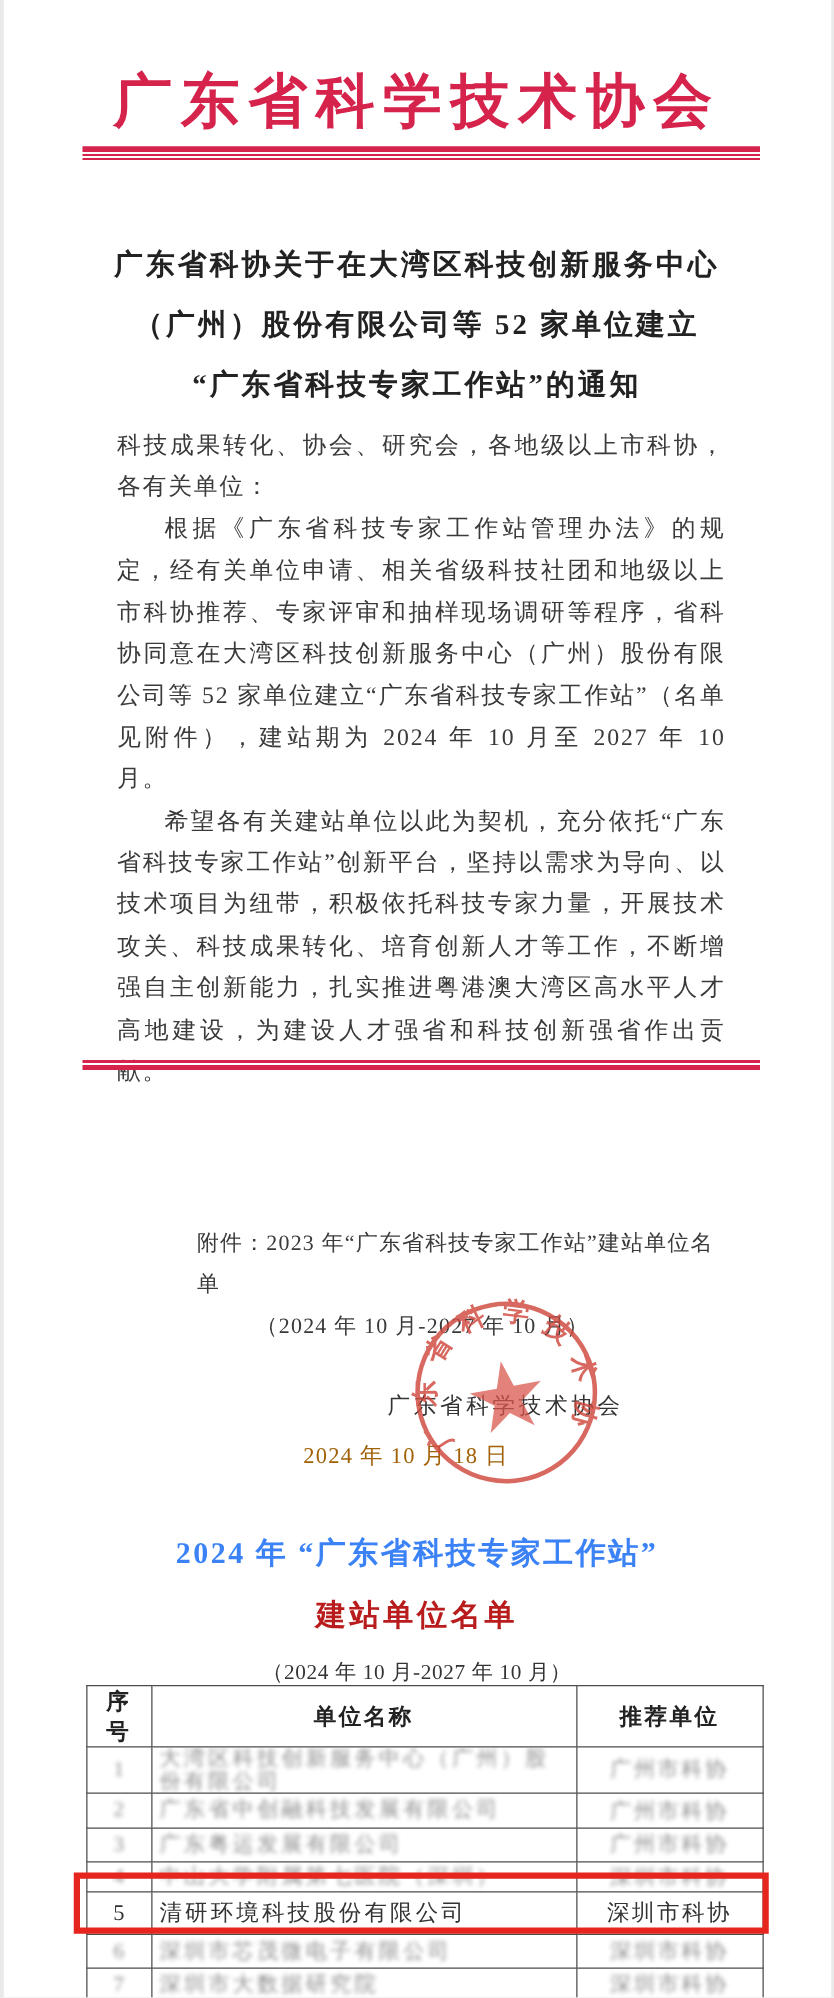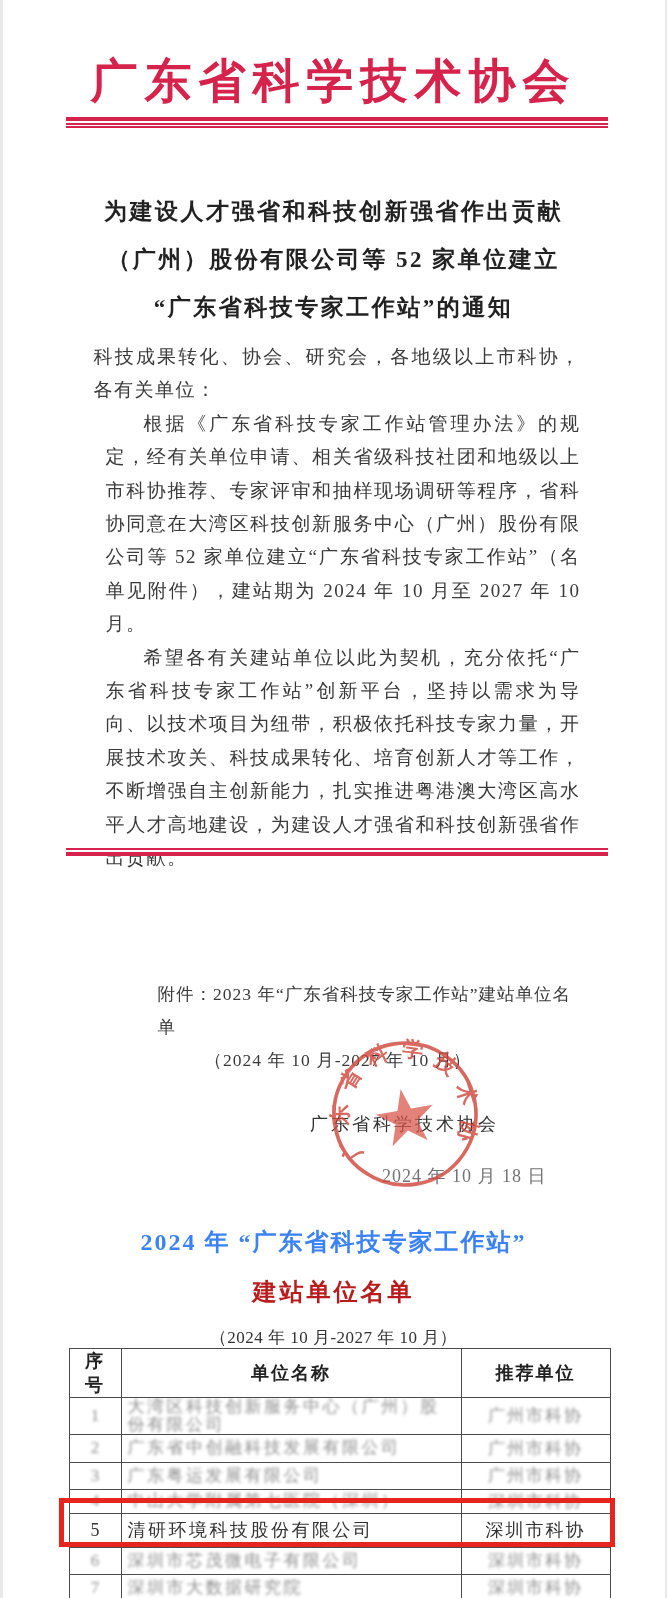--- a/index.html
+++ b/index.html
@@ -28,21 +28,21 @@
     text-align:center; font-size:23px; font-weight:bold;
     letter-spacing:2.5px; line-height:48px; color:#222;
   }
   
   .body-text{
     position:absolute; top:340px; left:91px; width:487px;
     font-size:19px; line-height:33.4px; letter-spacing:1.5px;
     text-align:justify; color:#3a3a3a;
   }
   .body-text p{margin:0;}
-  .body-text p.indent{text-indent:2em;margin-left:12px;}
+  .body-text p.indent{text-indent:2em;}
   
   .closing-rule{
     position:absolute; top:848px; left:63px; width:542px; height:8px;
     background:linear-gradient(to bottom,
       #d6234c 0 28%, #ffffff 28% 46%, #d6234c 46% 100%);
   }
   
   .attachment-note{
     position:absolute; top:978px; left:155px; width:430px;
     font-size:17.5px; line-height:33px; letter-spacing:1px; color:#3a3a3a;
@@ -52,21 +52,21 @@
   .seal{
     position:absolute; left:326px; top:1038px; width:152px; height:152px;
     transform:rotate(-10deg); opacity:.82; z-index:3;
   }
   .signer{
     position:absolute; top:1112px; left:250px; width:304px;
     text-align:center; font-size:18px; letter-spacing:3px; color:#333; z-index:2;
   }
   .sign-date{
     position:absolute; top:1152px; left:240px; width:304px;
-    text-align:right; font-size:18px; letter-spacing:1px; color:#737373; z-index:2;margin-top:12px;
+    text-align:left; font-size:18px; letter-spacing:1px; color:#a16207; z-index:2;
   }
   
   .annex-title1{
     position:absolute; top:1226px; left:0; width:100%; text-align:center;
     font-size:24px; font-weight:bold; letter-spacing:2px; color:#3b82f6;
   }
   .annex-title2{
     position:absolute; top:1276px; left:0; width:100%; text-align:center;
     font-size:24px; font-weight:bold; letter-spacing:3px; color:#b91c1c;
   }
@@ -105,21 +105,21 @@
 </style>
 </head>
 <body>
 
 <div class="page">
 
   <div class="letterhead">广东省科学技术协会</div>
   <div class="letterhead-rule"></div>
 
   <div class="doc-title">
-    <div>为建设人才强省和科技创新强省作出贡献</div>
+    <div>广东省科协关于在大湾区科技创新服务中心</div>
     <div>（广州）股份有限公司等 52 家单位建立</div>
     <div>“广东省科技专家工作站”的通知</div>
   </div>
 
   <div class="body-text">
     <p>科技成果转化、协会、研究会，各地级以上市科协，各有关单位：</p>
     <p class="indent">根据《广东省科技专家工作站管理办法》的规定，经有关单位申请、相关省级科技社团和地级以上市科协推荐、专家评审和抽样现场调研等程序，省科协同意在大湾区科技创新服务中心（广州）股份有限公司等 52 家单位建立“广东省科技专家工作站”（名单见附件），建站期为 2024 年 10 月至 2027 年 10 月。</p>
     <p class="indent">希望各有关建站单位以此为契机，充分依托“广东省科技专家工作站”创新平台，坚持以需求为导向、以技术项目为纽带，积极依托科技专家力量，开展技术攻关、科技成果转化、培育创新人才等工作，不断增强自主创新能力，扎实推进粤港澳大湾区高水平人才高地建设，为建设人才强省和科技创新强省作出贡献。</p>
   </div>
 

